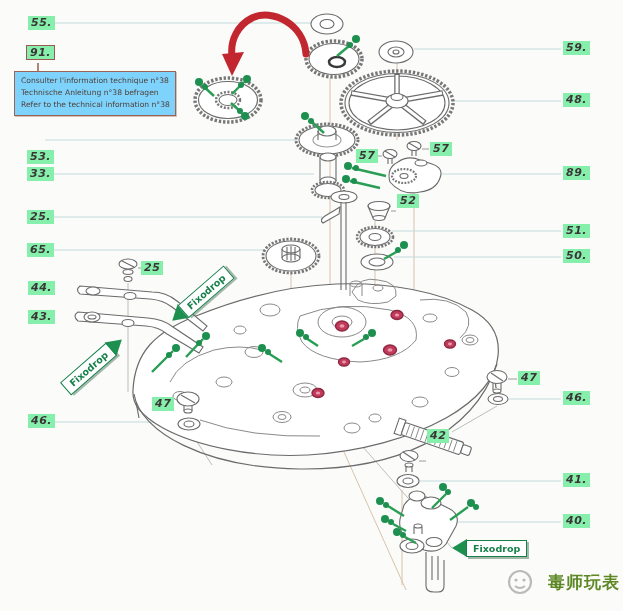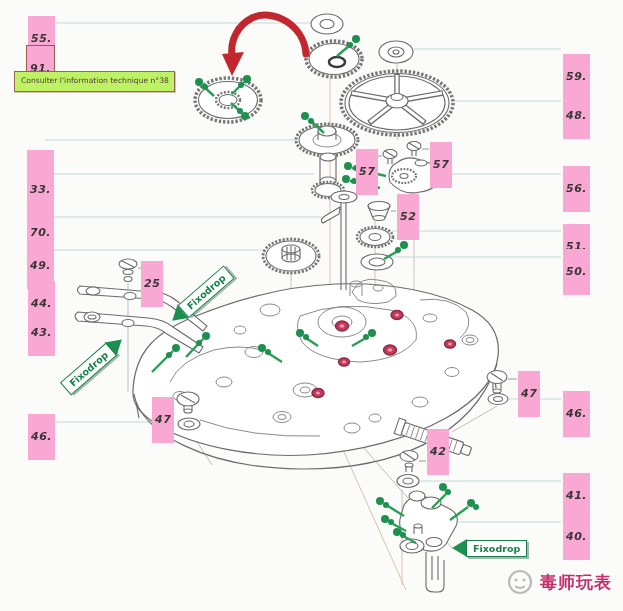--- a/index.html
+++ b/index.html
@@ -4,32 +4,32 @@
 <style>
   html,body{margin:0;padding:0;background:#ffffff;}
   #stage{
     position:relative;width:623px;height:611px;overflow:hidden;
     background:#fbfbfa;
     font-family:"DejaVu Sans","Liberation Sans",sans-serif;
   }
   #diagram-svg{position:absolute;left:0;top:0;}
   .badge{
     position:absolute;
-    background:#f9a8d4;
+    background:#86efac;
     color:#3a3636;
     font:italic bold 11px/14px "DejaVu Sans",sans-serif;
-    padding:16px 3px;
+    padding:0 3px;
     letter-spacing:0.5px;
     white-space:nowrap;
   }
   .badge.boxed{border:1.5px solid #9a5a50;line-height:13px;}
   .note-box{
     position:absolute;left:14px;top:71px;
     border:1.5px solid #9a6353;
-    background:#bef264;
+    background:#7dd3fc;
     padding:3px 5px 4px 6px;
     color:#50413a;
     font:7.6px/12px "DejaVu Sans",sans-serif;
     box-shadow:1px 1px 0 #d8c0b8;
     white-space:nowrap;
   }
   .note-box div{white-space:nowrap;}
   .fixo{position:absolute;display:flex;align-items:center;}
   .fixo-box{
     border:1.5px solid #17814a;
@@ -37,22 +37,22 @@
     color:#17814a;
     font:bold 9.5px/13px "DejaVu Sans",sans-serif;
     padding:1px 6px;
     box-shadow:2px 2px 0 rgba(60,100,75,.45);
     white-space:nowrap;
   }
   .arrow-left{width:0;height:0;border-top:9px solid transparent;border-bottom:9px solid transparent;border-right:15px solid #1d9050;margin-right:-1px;}
   .arrow-right{width:0;height:0;border-top:9px solid transparent;border-bottom:9px solid transparent;border-left:15px solid #1d9050;margin-left:-1px;}
   .watermark{
     position:absolute;left:505px;top:567px;
-    display:flex;align-items:center;gap:5px;
-    color:#be185d;opacity:.9;
+    display:flex;align-items:center;gap:13px;
+    color:#4d7c0f;opacity:.9;
   }
   .watermark-text{font:bold 17px/30px "DejaVu Sans",sans-serif;letter-spacing:1px;}
 </style>
 </head>
 <body>
 
 <div id="stage">
 
   <svg id="diagram-svg" width="623" height="611" viewBox="0 0 623 611">
 
@@ -397,43 +397,45 @@
     <g>
       <path d="M306,54 C304,24 272,8 252,18 C238,25 230,40 232,56" fill="none" stroke="#c22730" stroke-width="7" stroke-linecap="round"></path>
       <polygon points="222,54 244,52 232,76" fill="#c22730"></polygon>
     </g>
   </svg>
 
   <div class="badge" style="left:28px;top:16px">55.</div>
   <div class="badge boxed" style="left:26px;top:45px">91.</div>
   <div class="badge" style="left:27px;top:150px">53.</div>
   <div class="badge" style="left:27px;top:167px">33.</div>
-  <div class="badge" style="left:27px;top:210px">70.</div>
-  <div class="badge" style="left:27px;top:243px">49.</div>
+  <div class="badge" style="left:27px;top:210px">25.</div>
+  <div class="badge" style="left:27px;top:243px">65.</div>
   <div class="badge" style="left:28px;top:281px">44.</div>
   <div class="badge" style="left:28px;top:310px">43.</div>
   <div class="badge" style="left:141px;top:261px">25</div>
   <div class="badge" style="left:152px;top:397px">47</div>
   <div class="badge" style="left:28px;top:414px">46.</div>
-  <div class="badge" style="left:563px;top:54px">59.</div>
+  <div class="badge" style="left:563px;top:41px">59.</div>
   <div class="badge" style="left:563px;top:93px">48.</div>
   <div class="badge" style="left:356px;top:149px">57</div>
   <div class="badge" style="left:430px;top:142px">57</div>
-  <div class="badge" style="left:563px;top:166px">56.</div>
+  <div class="badge" style="left:563px;top:166px">89.</div>
   <div class="badge" style="left:397px;top:194px">52</div>
   <div class="badge" style="left:563px;top:224px">51.</div>
   <div class="badge" style="left:563px;top:249px">50.</div>
   <div class="badge" style="left:518px;top:371px">47</div>
   <div class="badge" style="left:563px;top:391px">46.</div>
   <div class="badge" style="left:427px;top:429px">42</div>
   <div class="badge" style="left:563px;top:473px">41.</div>
   <div class="badge" style="left:563px;top:514px">40.</div>
 
   <div class="note-box">
     <div>Consulter l'information technique n°38</div>
+    <div>Technische Anleitung n°38 befragen</div>
+    <div>Refer to the technical information n°38</div>
   </div>
 
   <div class="fixo" style="left:163px;top:287px;transform:rotate(-41deg)">
     <span class="arrow-left"></span>
     <span class="fixo-box">Fixodrop</span>
   </div>
   <div class="fixo" style="left:56px;top:355px;transform:rotate(-41deg)">
     <span class="fixo-box">Fixodrop</span>
     <span class="arrow-right"></span>
   </div>

